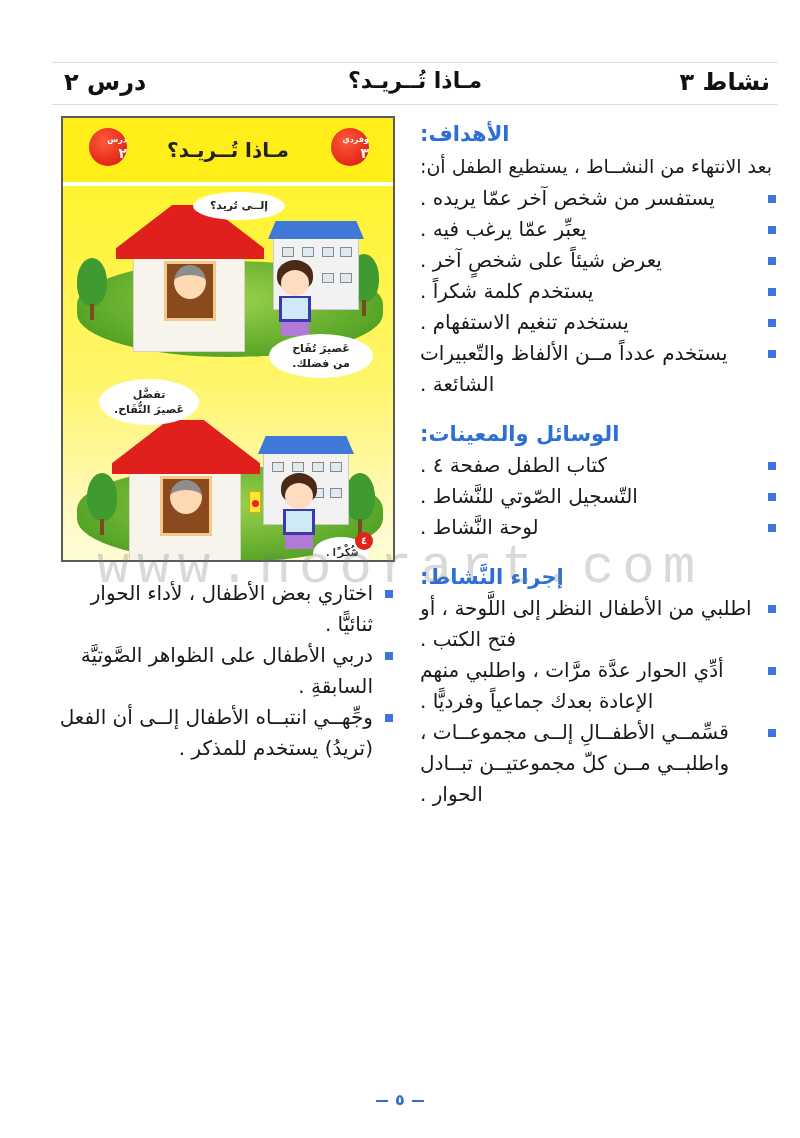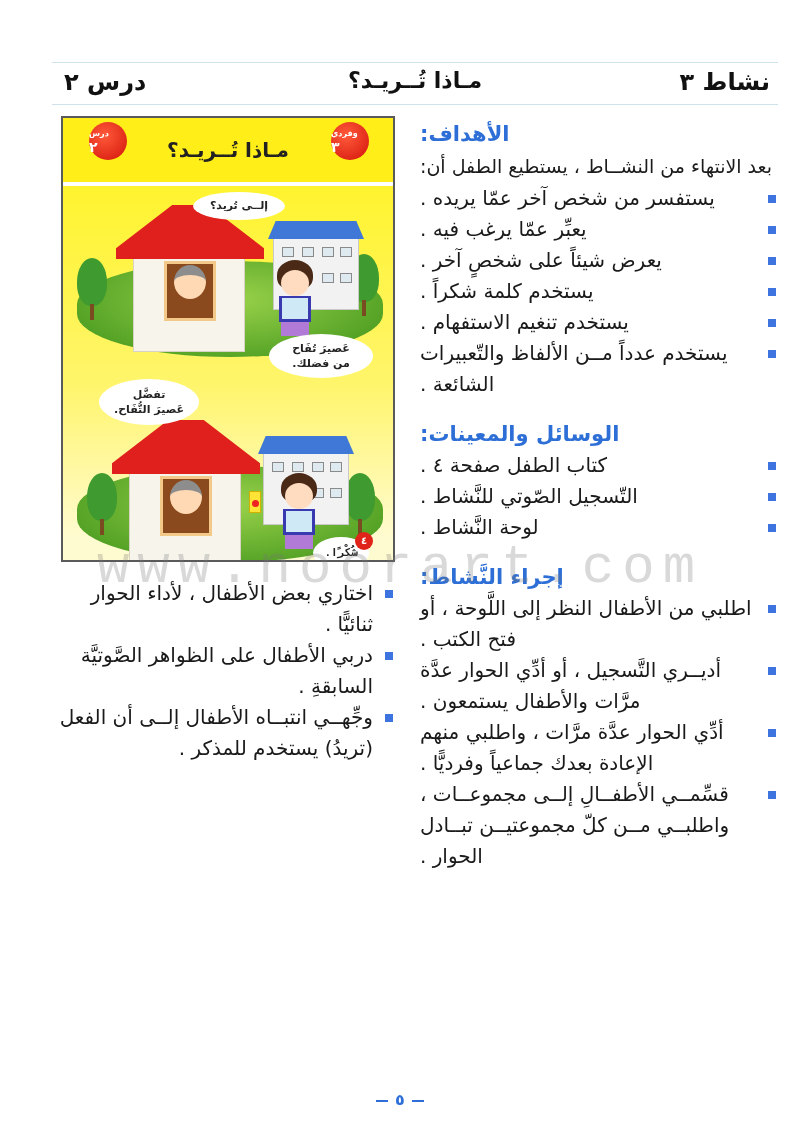--- a/index.html
+++ b/index.html
@@ -24,21 +24,21 @@
     .para { font-size: 19px; line-height: 33px; }
     ul.bul { list-style: none; }
     ul.bul li { position: relative; padding-right: 22px; font-size: 20px; line-height: 31px; }
     ul.bul li .sq { position: absolute; right: 2px; top: 12px; width: 8px; height: 8px; background: #3d74e0; }
     .gap { height: 18px; }
 
     
     .illus { position: absolute; left: 61px; top: 116px; width: 334px; height: 446px; border: 2px solid #5a5a5a; background: linear-gradient(#fff31a, #fff56b 60%, #fffbd0 95%); overflow: hidden; }
     .illus .band { position: absolute; left: 0; right: 0; top: 0; height: 68px; background: #ffee17; border-bottom: 4px solid #ffffff; }
     .illus .ititle { position: absolute; top: 20px; left: 0; right: 0; text-align: center; direction: rtl; font-weight: bold; font-size: 20px; color: #222; }
-    .badge { position: absolute; top: 4px; width: 38px; height: 38px; border-radius: 50%; background: radial-gradient(circle at 40% 35%, #ff5a3a, #d3140a); color: #fff; text-align: left; font-size: 8px; font-weight: bold; line-height: 11px; padding-top: 6px; direction: rtl; }
+    .badge { position: absolute; top: 10px; width: 38px; height: 38px; border-radius: 50%; background: radial-gradient(circle at 40% 35%, #ff5a3a, #d3140a); color: #fff; text-align: right; font-size: 8px; font-weight: bold; line-height: 11px; padding-top: 6px; direction: rtl; }
     .badge b { display: block; font-size: 14px; line-height: 16px; }
     .badge.left { left: 26px; }
     .badge.right { right: 24px; }
 
     .scene { position: absolute; left: 0; right: 0; height: 175px; }
     .scene.one { top: 72px; }
     .scene.two { top: 258px; margin-top: 19px; }
     .lawn { position: absolute; left: 14px; right: 10px; bottom: 8px; height: 96px; border-radius: 50% / 45%; background: radial-gradient(ellipse at 50% 40%, #9ad24a, #4f9f23 80%); }
     .tree { position: absolute; width: 30px; height: 48px; border-radius: 50% 50% 45% 45%; background: #3f9a2f; }
     .tree::after { content: ""; position: absolute; left: 13px; bottom: -14px; width: 4px; height: 16px; background: #7a4a20; }
@@ -170,21 +170,20 @@
   <ul class="bul">
     <li><span class="sq"></span><span>كتاب الطفل صفحة ٤ .</span></li>
     <li><span class="sq"></span><span>التّسجيل الصّوتي للنَّشاط .</span></li>
     <li><span class="sq"></span><span>لوحة النَّشاط .</span></li>
   </ul>
 
   <div class="gap"></div>
   <div class="sec-title">إجراء النَّشاط:</div>
   <ul class="bul">
     <li><span class="sq"></span><span>اطلبي من الأطفال النظر إلى اللَّوحة ، أو فتح الكتب .</span></li>
-    <li><span class="sq"></span><span>أديــري التَّسجيل ، أو أدِّي الحوار عدَّة مرَّات والأطفال يستمعون .</span></li>
     <li><span class="sq"></span><span>أدِّي الحوار عدَّة مرَّات ، واطلبي منهم الإعادة بعدك جماعياً وفرديًّا .</span></li>
     <li><span class="sq"></span><span>قسِّمــي الأطفــالِ إلــى مجموعــات ، واطلبــي مــن كلّ مجموعتيــن تبــادل الحوار .</span></li>
   </ul>
 </div>
 
 <div class="col-left">
   <ul class="bul">
     <li><span class="sq"></span><span>اختاري بعض الأطفال ، لأداء الحوار ثنائيًّا .</span></li>
     <li><span class="sq"></span><span>دربي الأطفال على الظواهر الصَّوتيَّة السابقةِ .</span></li>
     <li><span class="sq"></span><span>وجِّهــي انتبــاه الأطفال إلــى أن الفعل (تريدُ) يستخدم للمذكر .</span></li>

